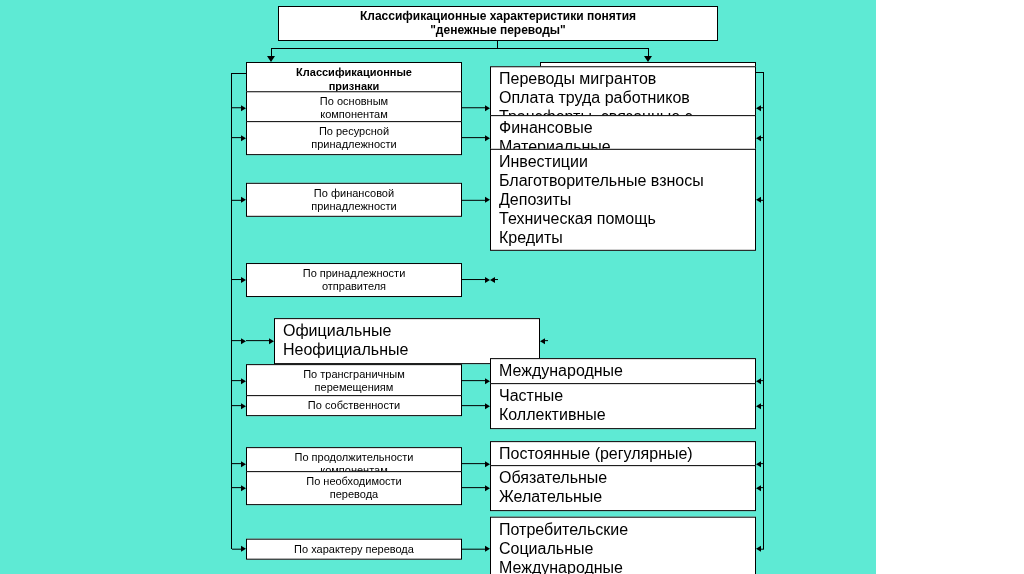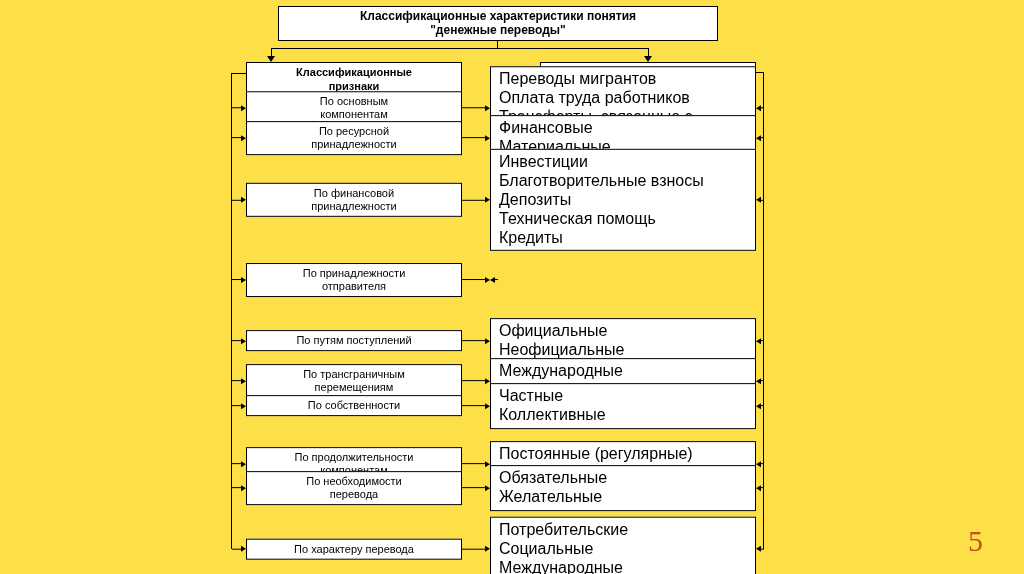--- a/index.html
+++ b/index.html
@@ -2,21 +2,21 @@
 <html><head>
 <meta charset="utf-8">
 <style>
   * { box-sizing: border-box; margin: 0; padding: 0; }
   html, body { background: #ffffff; }
   body {
     width: 1024px; height: 574px;
     font-family: "Liberation Sans", "DejaVu Sans", sans-serif;
     color: #000;
   }
-  .canvas { position: relative; width: 1024px; height: 574px; background: #fde047; overflow: hidden; text-decoration: underline; }
+  .canvas { position: relative; width: 876px; height: 574px; background: #5eead4; overflow: hidden; text-decoration: underline; }
 
   .box { border: 1px solid #000; background: #fff; }
 
   .title-box {
     position: absolute; left: 278px; top: 6px; width: 440px;
     text-align: center; font-weight: bold; font-size: 12px; line-height: 1.2;
     padding: 2px 4px; white-space: pre-line;
   }
 
   .hline { position: absolute; height: 1px; background: #000; }
@@ -169,21 +169,20 @@
         <i class="arr-l"></i>
         <i class="cline"></i>
       </div>
   </div>
 
   <div class="row" style="top:341px">
     <div class="stub-left">
         <i class="cline"></i>
         <i class="arr-r"></i>
       </div>
-    <div class="box feature">По путям поступлений</div>
     <div class="mid">
         <i class="cline"></i>
         <i class="arr-r"></i>
       </div>
     <div class="box types">Официальные
 Неофициальные</div>
     <div class="stub-right">
         <i class="arr-l"></i>
         <i class="cline"></i>
       </div>

